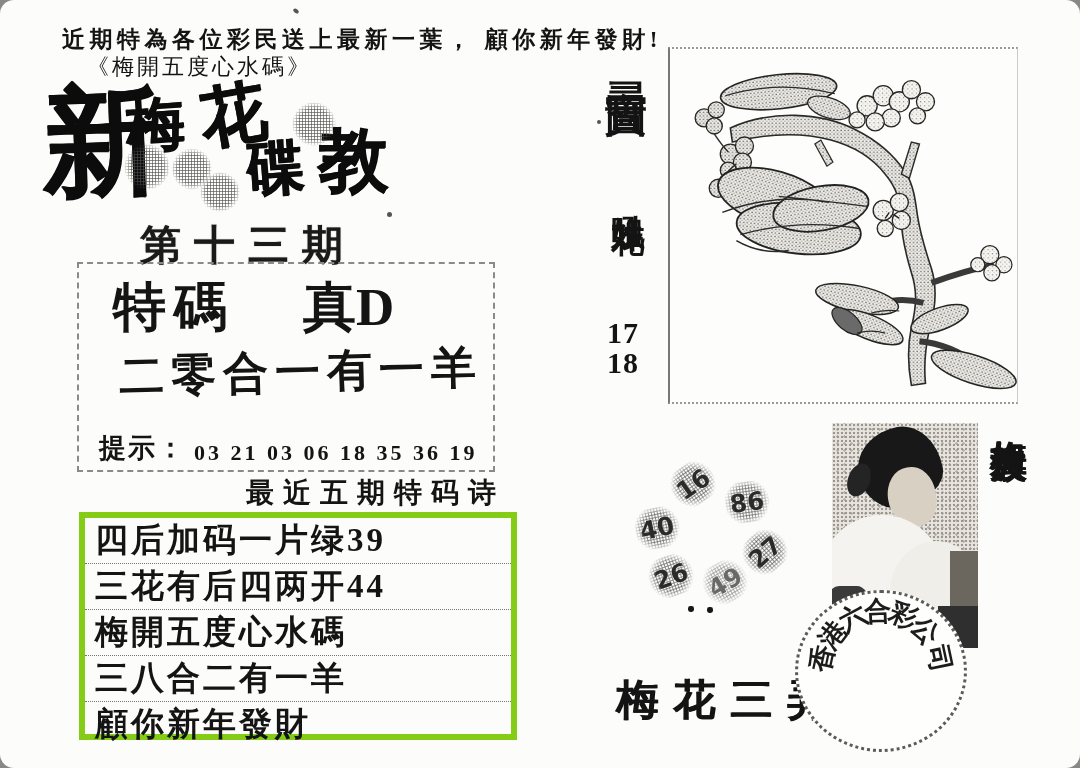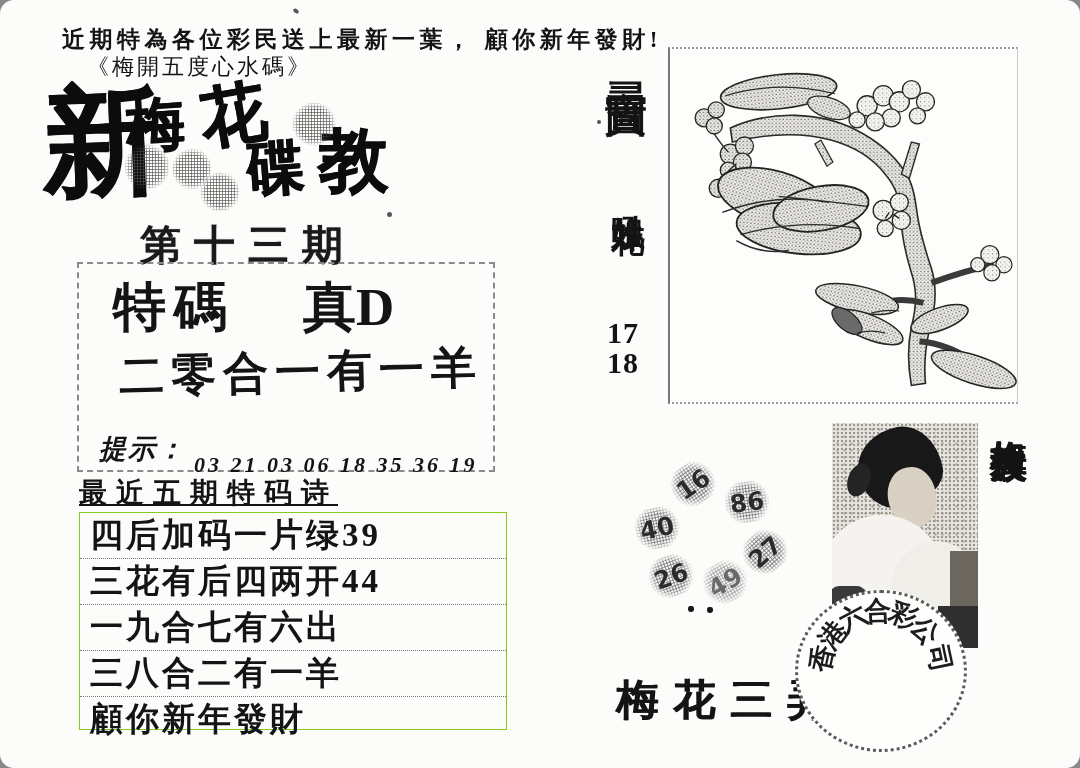--- a/index.html
+++ b/index.html
@@ -21,27 +21,27 @@
     -webkit-mask-image:radial-gradient(circle, #000 50%, transparent 72%);
     mask-image:radial-gradient(circle, #000 50%, transparent 72%);}
   .issue{left:140px; top:218px; font-size:41px; font-weight:900; letter-spacing:13px;
          color:#1a1a1a; text-shadow:0 0 1px #666;}
   
   .box1{left:77px; top:262px; width:414px; height:206px; border:2px dashed #8a8a8a;}
   .sp-label{left:34px; top:8px; font-size:53px; font-weight:900; letter-spacing:8px;}
   .sp-grade{left:224px; top:8px; font-size:53px; font-weight:900;}
   .sp-verse{left:40px; top:78px; font-size:45px; font-weight:700; letter-spacing:7px;
             transform:rotate(-1.5deg); white-space:nowrap;}
-  .sp-hint{left:20px; top:156px; display:flex; align-items:center;font-style:italic;}
+  .sp-hint{left:20px; top:144px; display:flex; align-items:flex-end;}
   .hint-label{font-size:27px; font-weight:700; letter-spacing:2px;}
   .hint-nums{font-size:22px; font-weight:600; letter-spacing:3px; margin-left:8px; white-space:nowrap;margin-top:32px;}
   
-  .poems-title{left:79px; top:474px; width:426px; text-align:left; font-size:28px;
-               font-weight:900; letter-spacing:9px;text-decoration:underline;}
-  .box2{left:79px; top:512px; width:426px; height:216px; border:1px solid #84cc16;
+  .poems-title{left:79px; top:474px; width:426px; text-align:right; font-size:28px;
+               font-weight:900; letter-spacing:9px;}
+  .box2{left:79px; top:512px; width:426px; height:216px; border:6px solid #84cc16;
         display:flex; flex-direction:column;}
   .poem-row{flex:1; display:flex; align-items:center; padding-left:10px;
             border-bottom:1px dotted #777; font-size:33px; font-weight:700;
             letter-spacing:3px; white-space:nowrap;}
   .poem-row:last-child{border-bottom:none;}
   
   .vert{writing-mode:vertical-rl; text-orientation:upright;}
   .treasure-title{left:598px; top:48px; height:170px; font-size:42px; font-weight:700; letter-spacing:9px;}
   .treasure-cap{left:605px; top:188px; height:140px; font-size:33px; font-weight:600; letter-spacing:3px;}
   .treasure-num{left:607px; font-size:30px; font-weight:600; letter-spacing:1px;}
@@ -109,21 +109,21 @@
     <div class="abs sp-hint">
       <span class="hint-label">提示：</span>
       <span class="hint-nums">03 21 03 06 18 35 36 19</span>
     </div>
   </div>
 
   <div class="abs poems-title">最近五期特码诗</div>
   <div class="abs box2">
     <div class="poem-row">四后加码一片绿39</div>
     <div class="poem-row">三花有后四两开44</div>
-    <div class="poem-row">一九合七有六出</div>
+    <div class="poem-row">梅開五度心水碼</div>
     <div class="poem-row">三八合二有一羊</div>
     <div class="poem-row">顧你新年發財</div>
   </div>
 
   <div class="abs vert treasure-title">尋寶圖</div>
   <div class="abs vert treasure-cap">吼姐妹花</div>
   <div class="abs treasure-num" style="top:316px;">17</div>
   <div class="abs treasure-num" style="top:346px;">18</div>
 
   <div class="abs plum-box">

